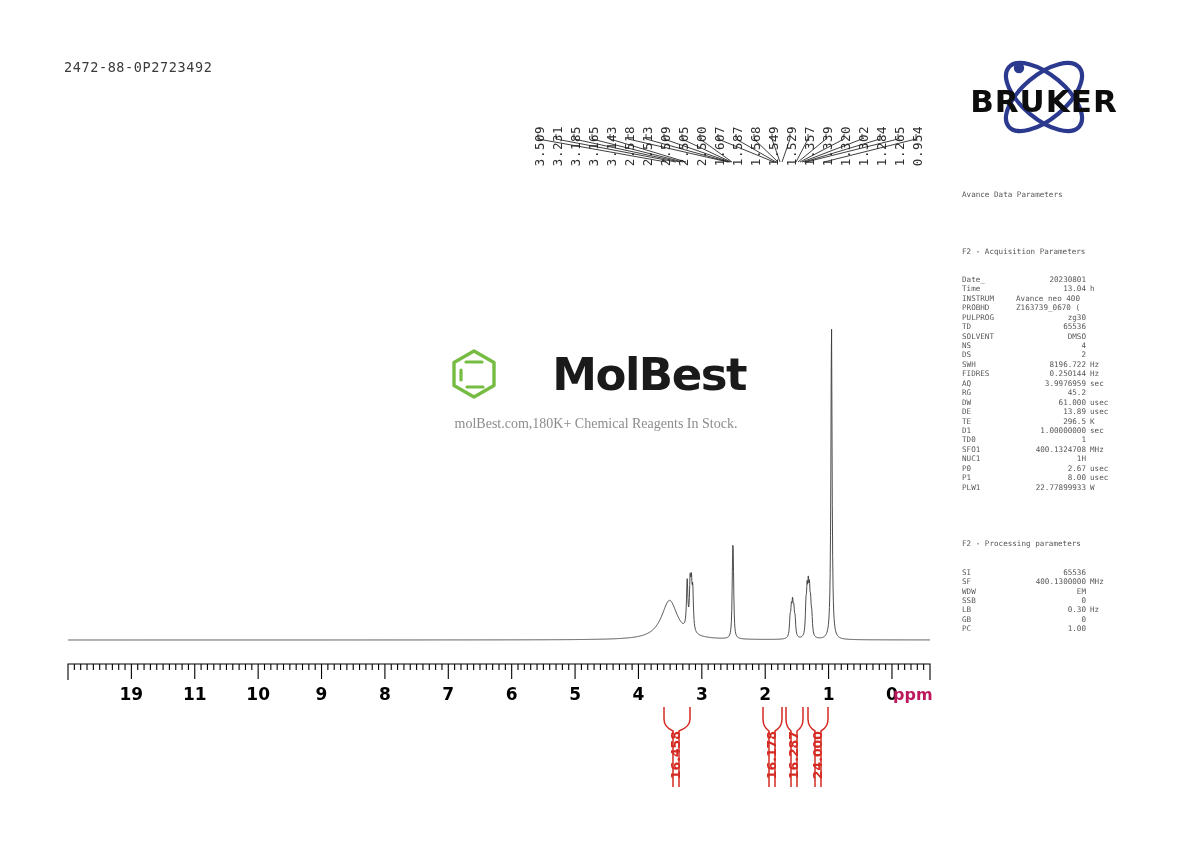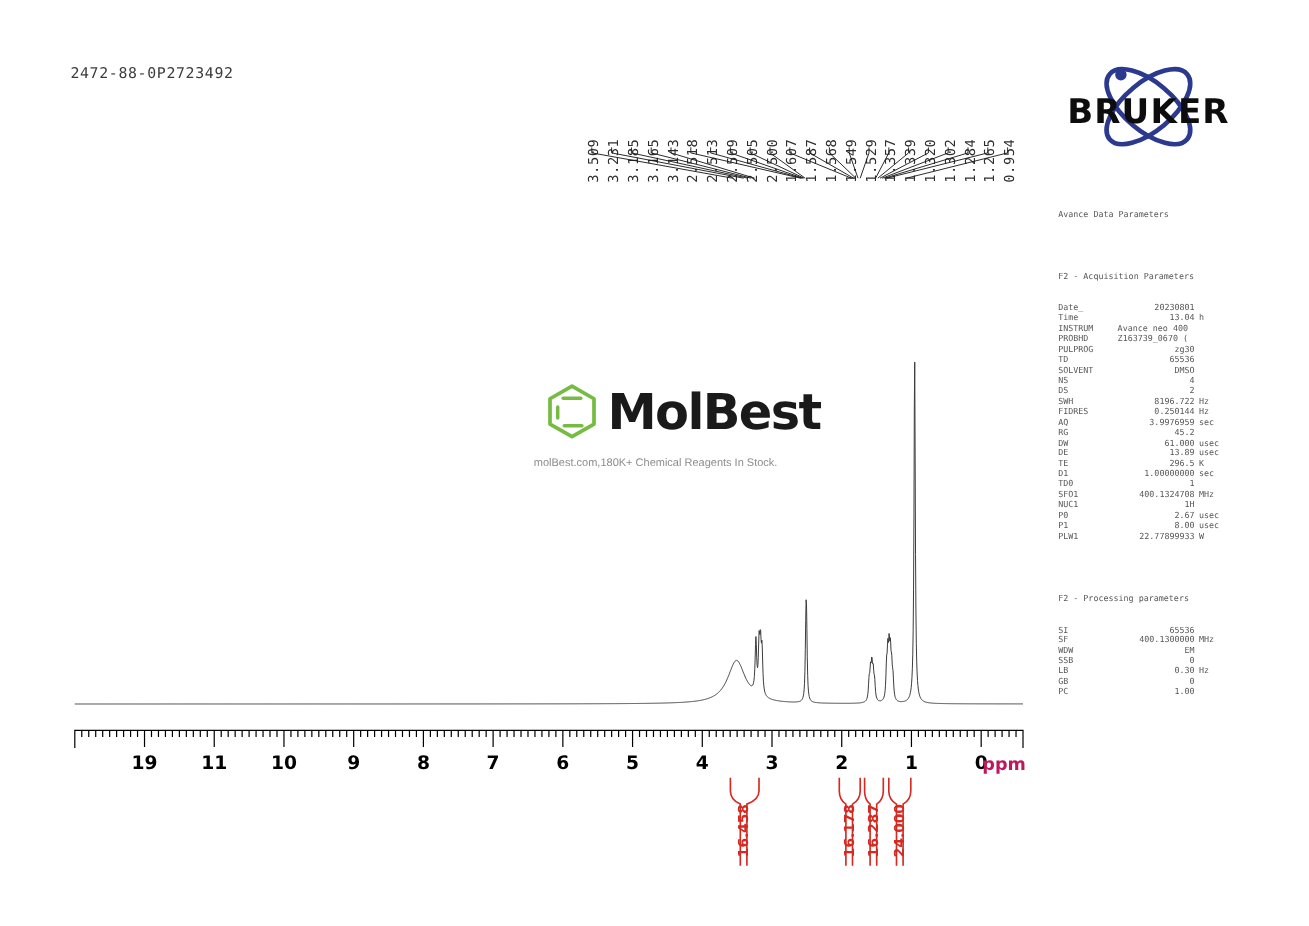--- a/index.html
+++ b/index.html
@@ -125,36 +125,36 @@
   #watermark {
     position: absolute;
     left: 446px;
     top: 345px;
     width: 300px;
     text-align: center;
   }
   #watermark-logo-row {
     display: flex;
     align-items: center;
-    justify-content: flex-end;
+    justify-content: space-between;
     gap: 4px;
     height: 58px;
   }
   #watermark-wordmark {
     font-family: "DejaVu Sans", sans-serif;
     font-size: 45px;
     font-weight: 700;
     color: #1a1a1a;
     letter-spacing: -1.5px;
     line-height: 1;
   }
   #watermark-tagline {
     margin-top: 13px;
-    font-family: Liberation Sans, sans-serif;
-    font-size: 10px;
+    font-family: Liberation Serif, serif;
+    font-size: 14px;
     color: #8c8c8c;
     white-space: nowrap;
     text-align: center;
   }
 
   
   #axis-area {
     position: absolute;
     left: 0px;
     top: 660px;

